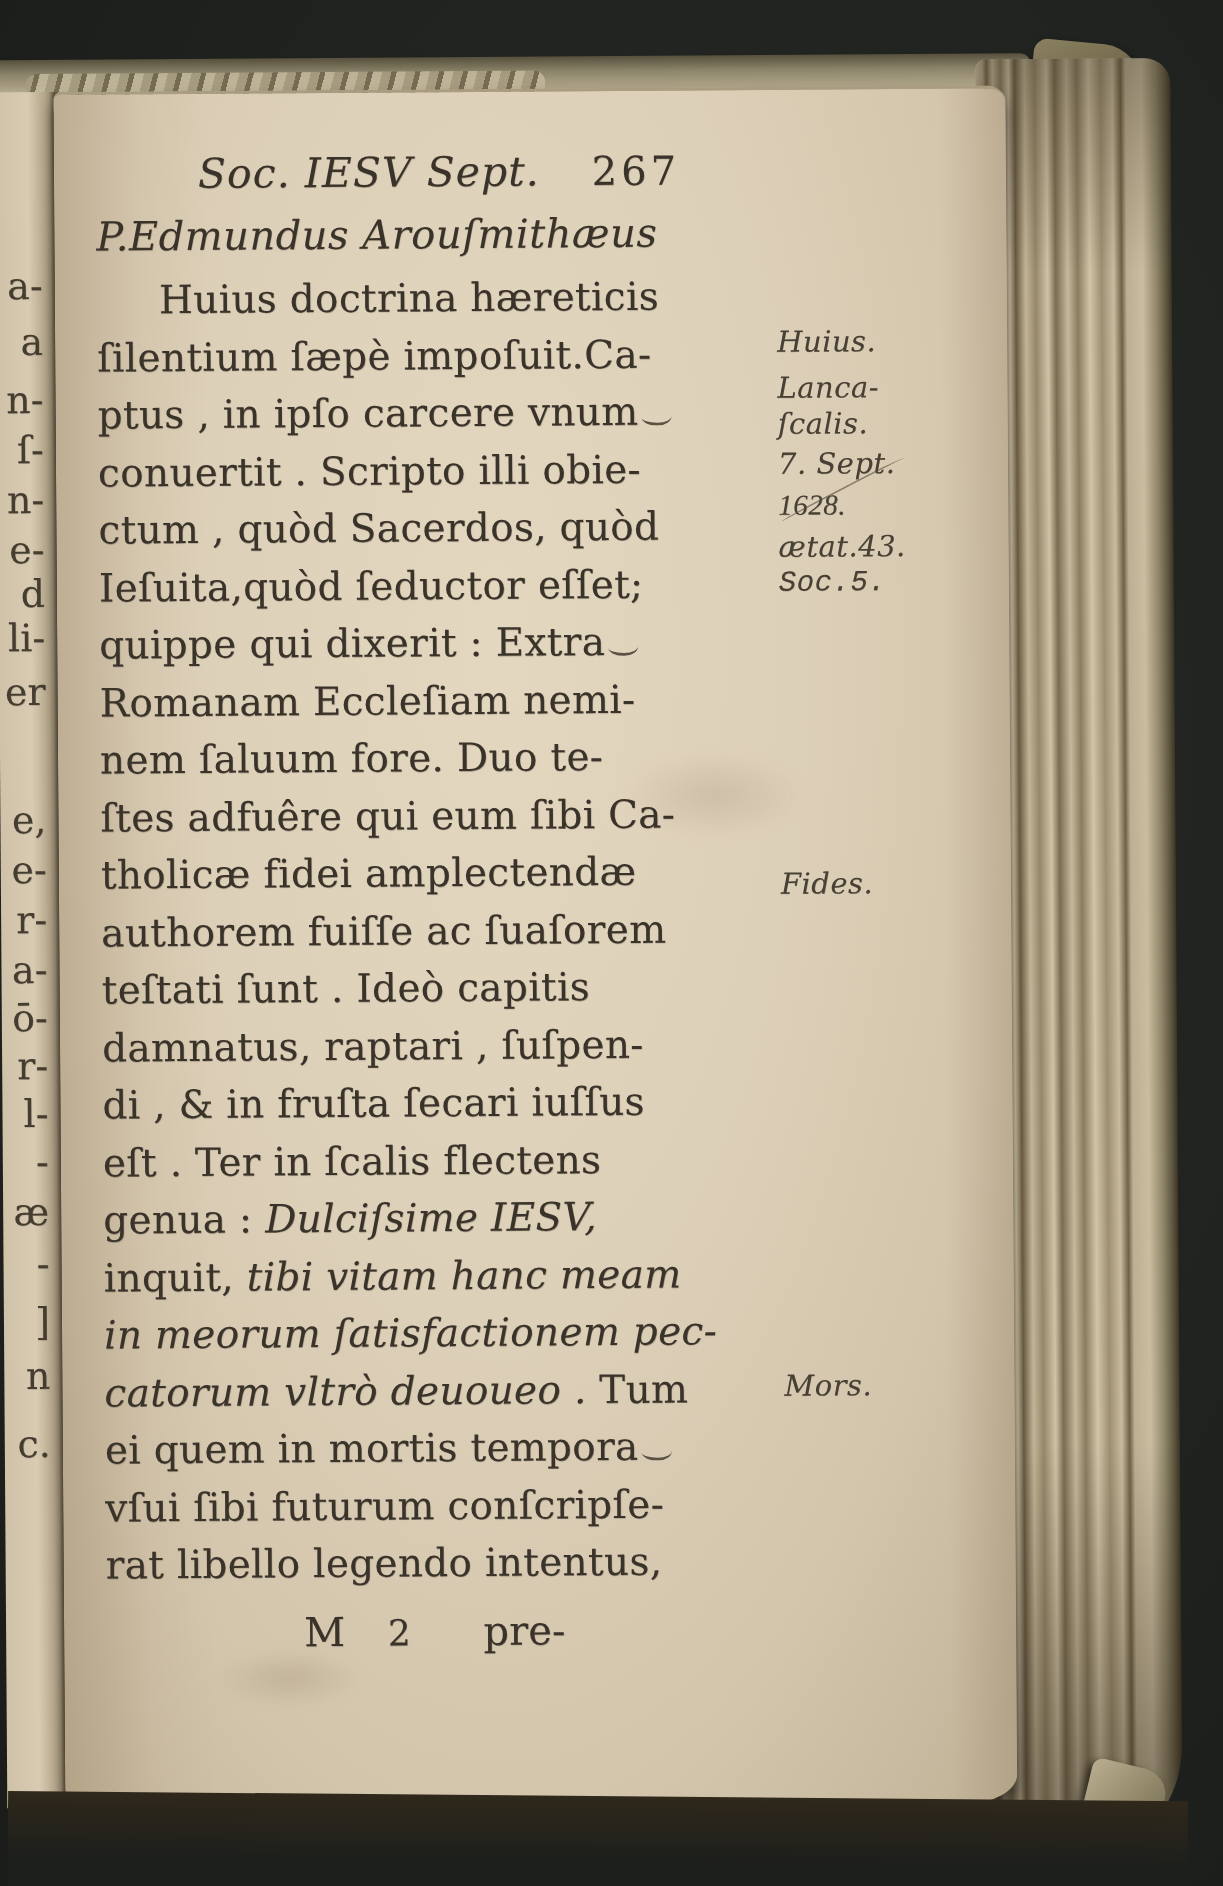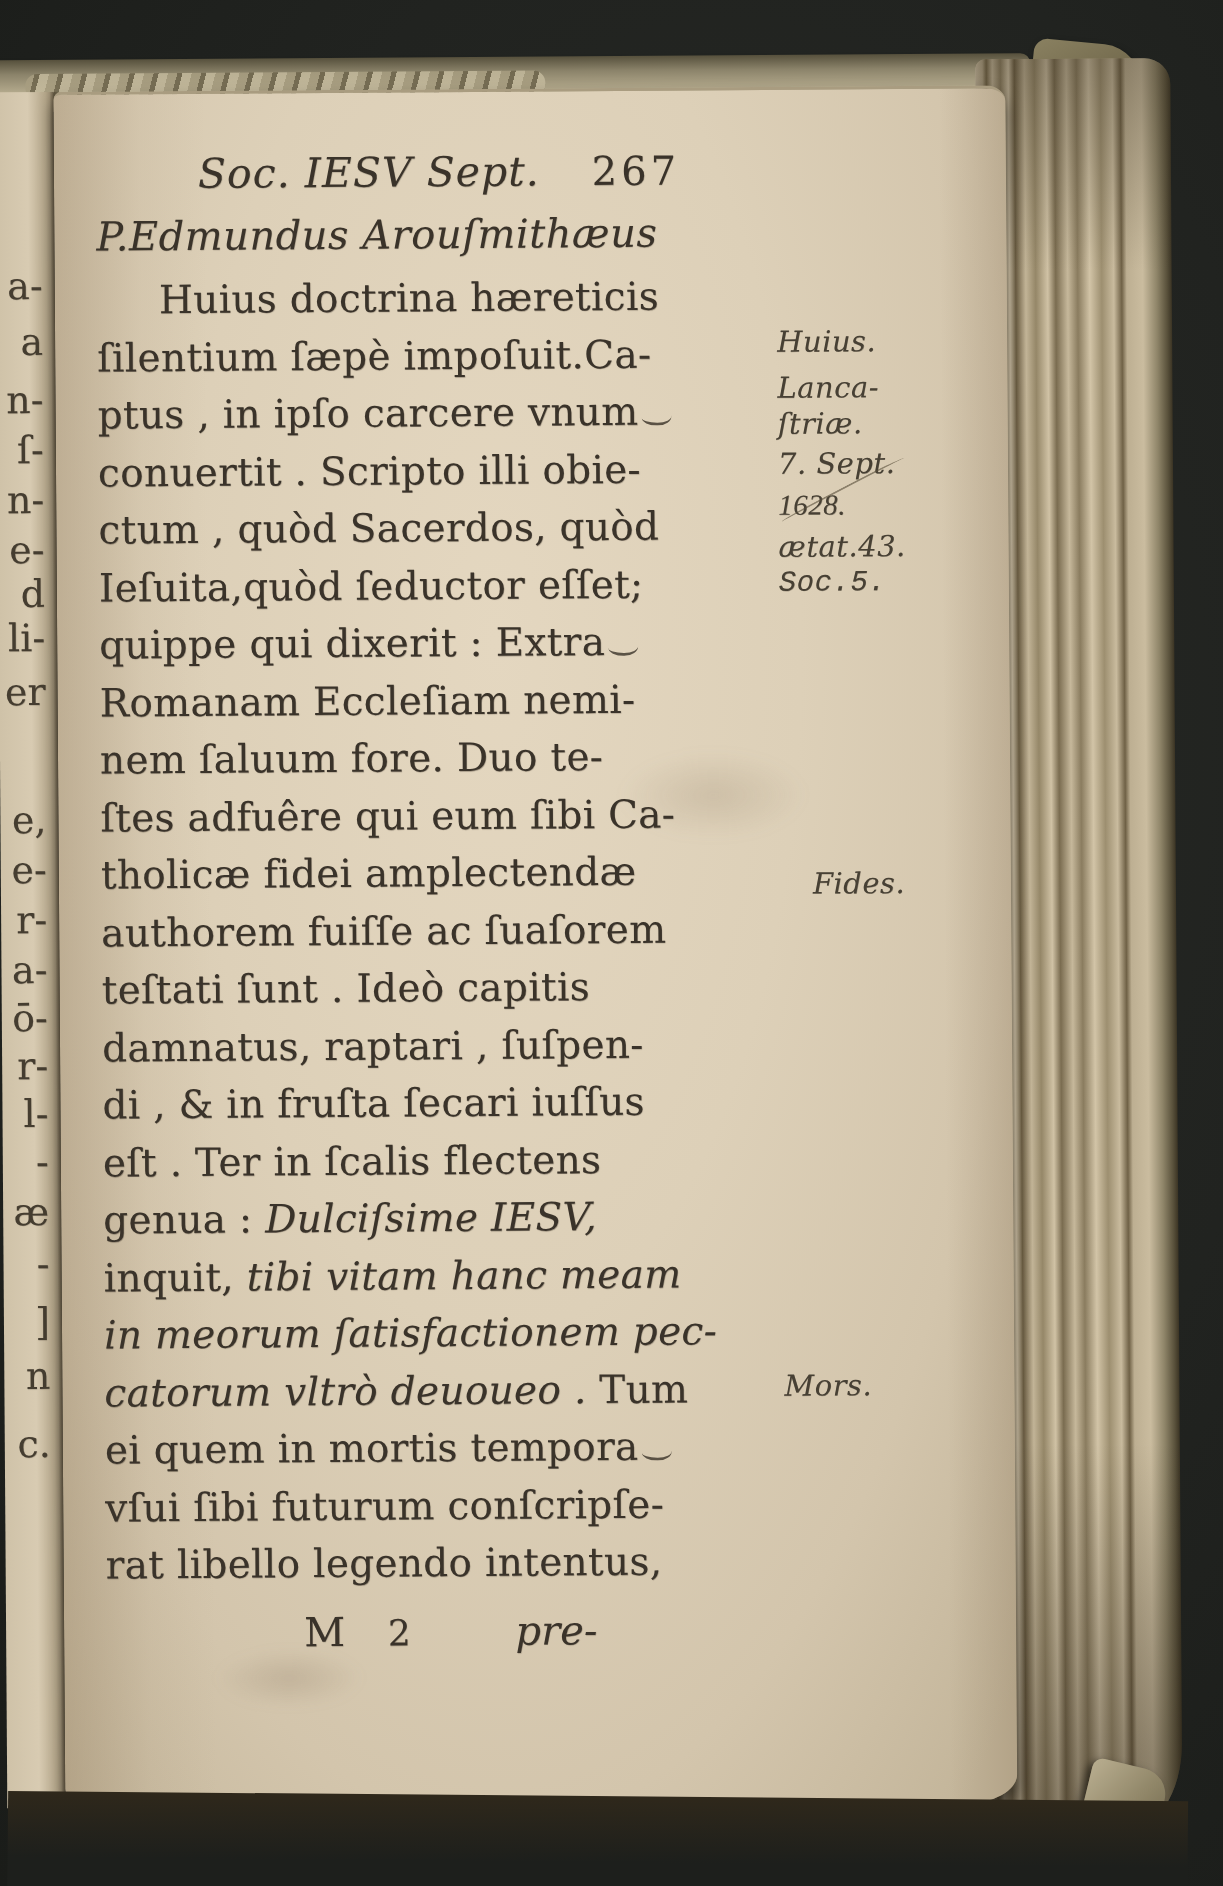--- a/index.html
+++ b/index.html
@@ -65,21 +65,21 @@
     text-shadow:.45px .6px .7px rgba(58,48,38,.4);}
   .line.indent{padding-left:62px;}
   .seg.italic{font-style:italic;}
   .seg.swash{display:inline-block;width:30px;height:12px;margin-left:3px;
     border-bottom:3.5px solid rgba(58,50,40,.8);
     border-bottom-left-radius:18px 9px;border-bottom-right-radius:16px 11px;
     transform:translateY(1px);}
   .sig-row{font-size:40px;margin-top:16px;text-shadow:.45px .6px .7px rgba(58,48,38,.4);}
   .sig-m{margin-left:198px;}
   .sig-num{margin-left:30px;font-size:36px;}
-  .catchword{margin-left:92px;font-style:italic;}
+  .catchword{margin-left:60px;}
 
   
   .margin-note{position:absolute;left:722px;font-style:italic;font-size:29px;color:#474034;
     white-space:nowrap;letter-spacing:.5px;text-shadow:.3px .4px .6px rgba(58,48,38,.35);}
   .ink-stroke{position:absolute;left:718px;top:398px;width:138px;height:3px;
     border-top:2.5px solid rgba(88,78,58,.6);border-radius:50%;transform:rotate(-27deg);}
 
   
   .smudge{position:absolute;border-radius:50%;filter:blur(6px);}
   .smudge.a{left:560px;top:660px;width:190px;height:90px;
@@ -215,31 +215,31 @@
           <span class="catchword">pre-</span>
         </div>
       </div>
 
       <div>
 
           <div class="margin-note" style="top: 235px;">Huius.</div>
 
           <div class="margin-note" style="top: 281px;">Lanca-</div>
 
-          <div class="margin-note" style="top: 317px;">ſtriæ.</div>
+          <div class="margin-note" style="top: 317px;">ſcalis.</div>
 
           <div class="margin-note" style="top: 357px;">7. Sept.</div>
 
           <div class="margin-note" style="top: 399px; font-family: Liberation Serif, serif;">1628.</div>
 
           <div class="margin-note" style="top: 440px;">ætat.43.</div>
 
           <div class="margin-note" style="top: 477px; font-family: Liberation Mono, monospace;">Soc.5.</div>
 
-          <div class="margin-note" style="top: 777px; margin-left: 32px;">Fides.</div>
+          <div class="margin-note" style="top: 777px;">Fides.</div>
 
           <div class="margin-note" style="top: 1279px;">Mors.</div>
         </div>
       <div class="ink-stroke"></div>
     </div>
 
     <div class="bottom-shadow"></div>
   </div>
 </div>
 

